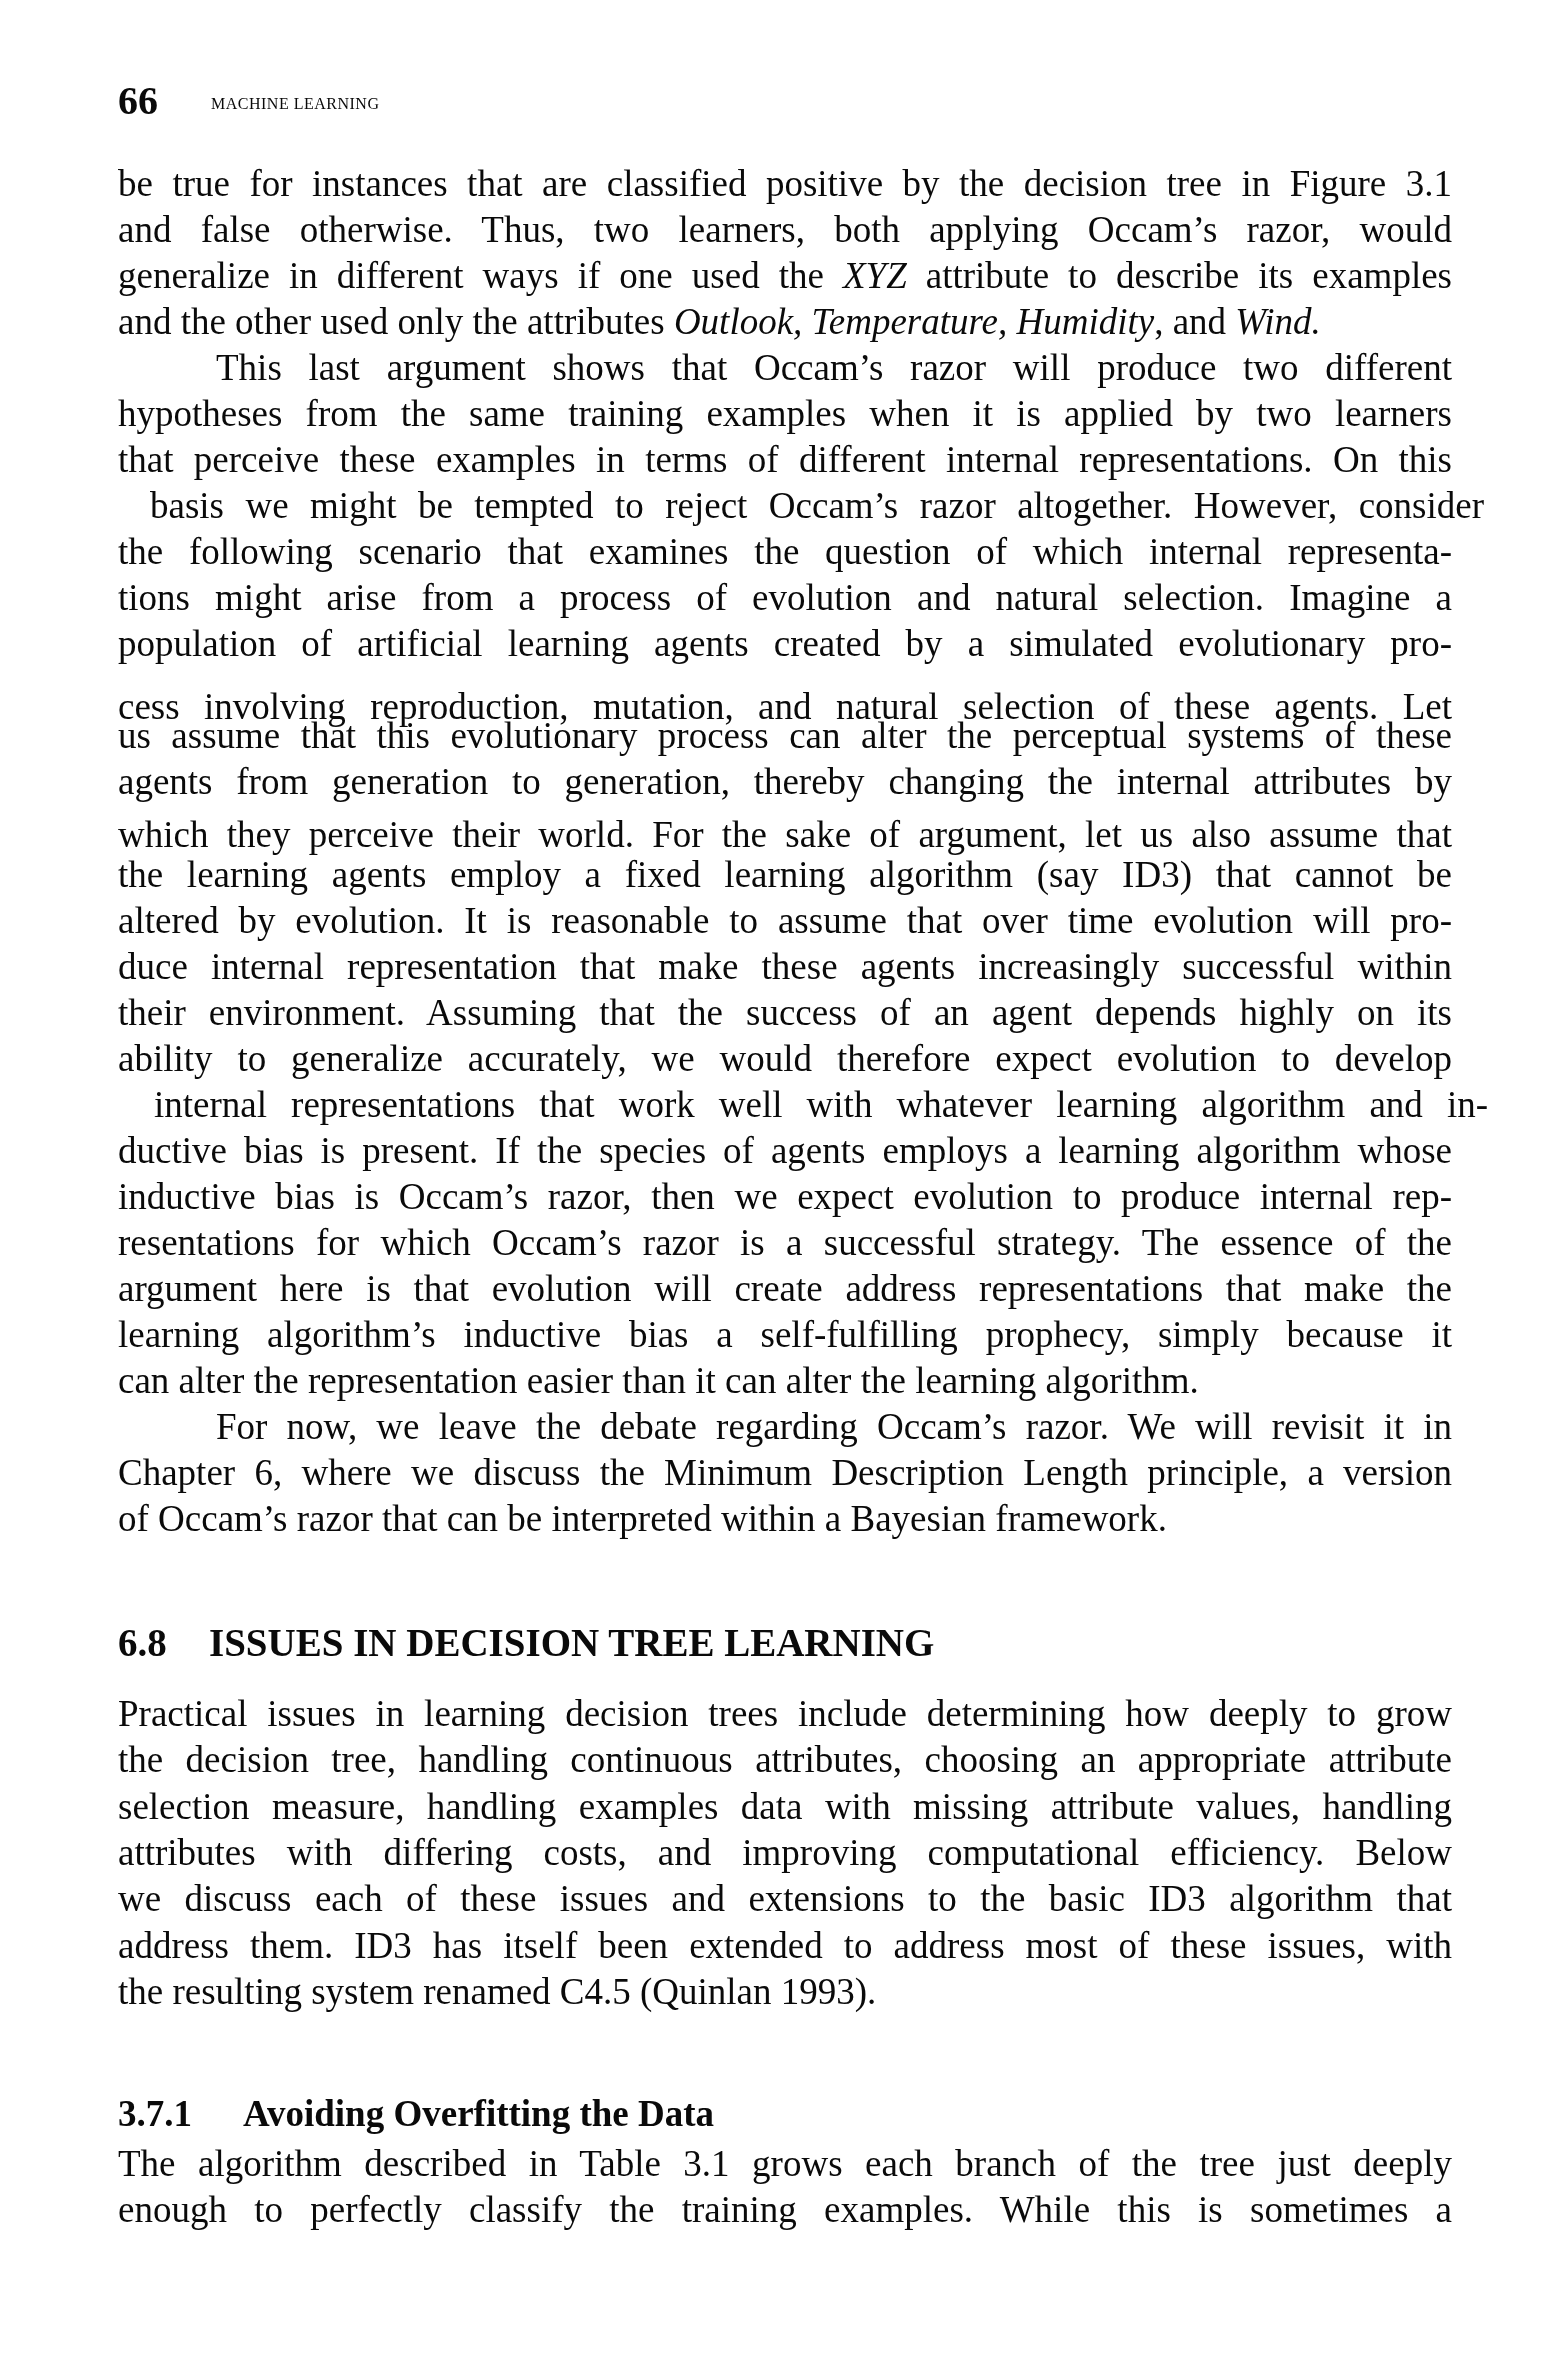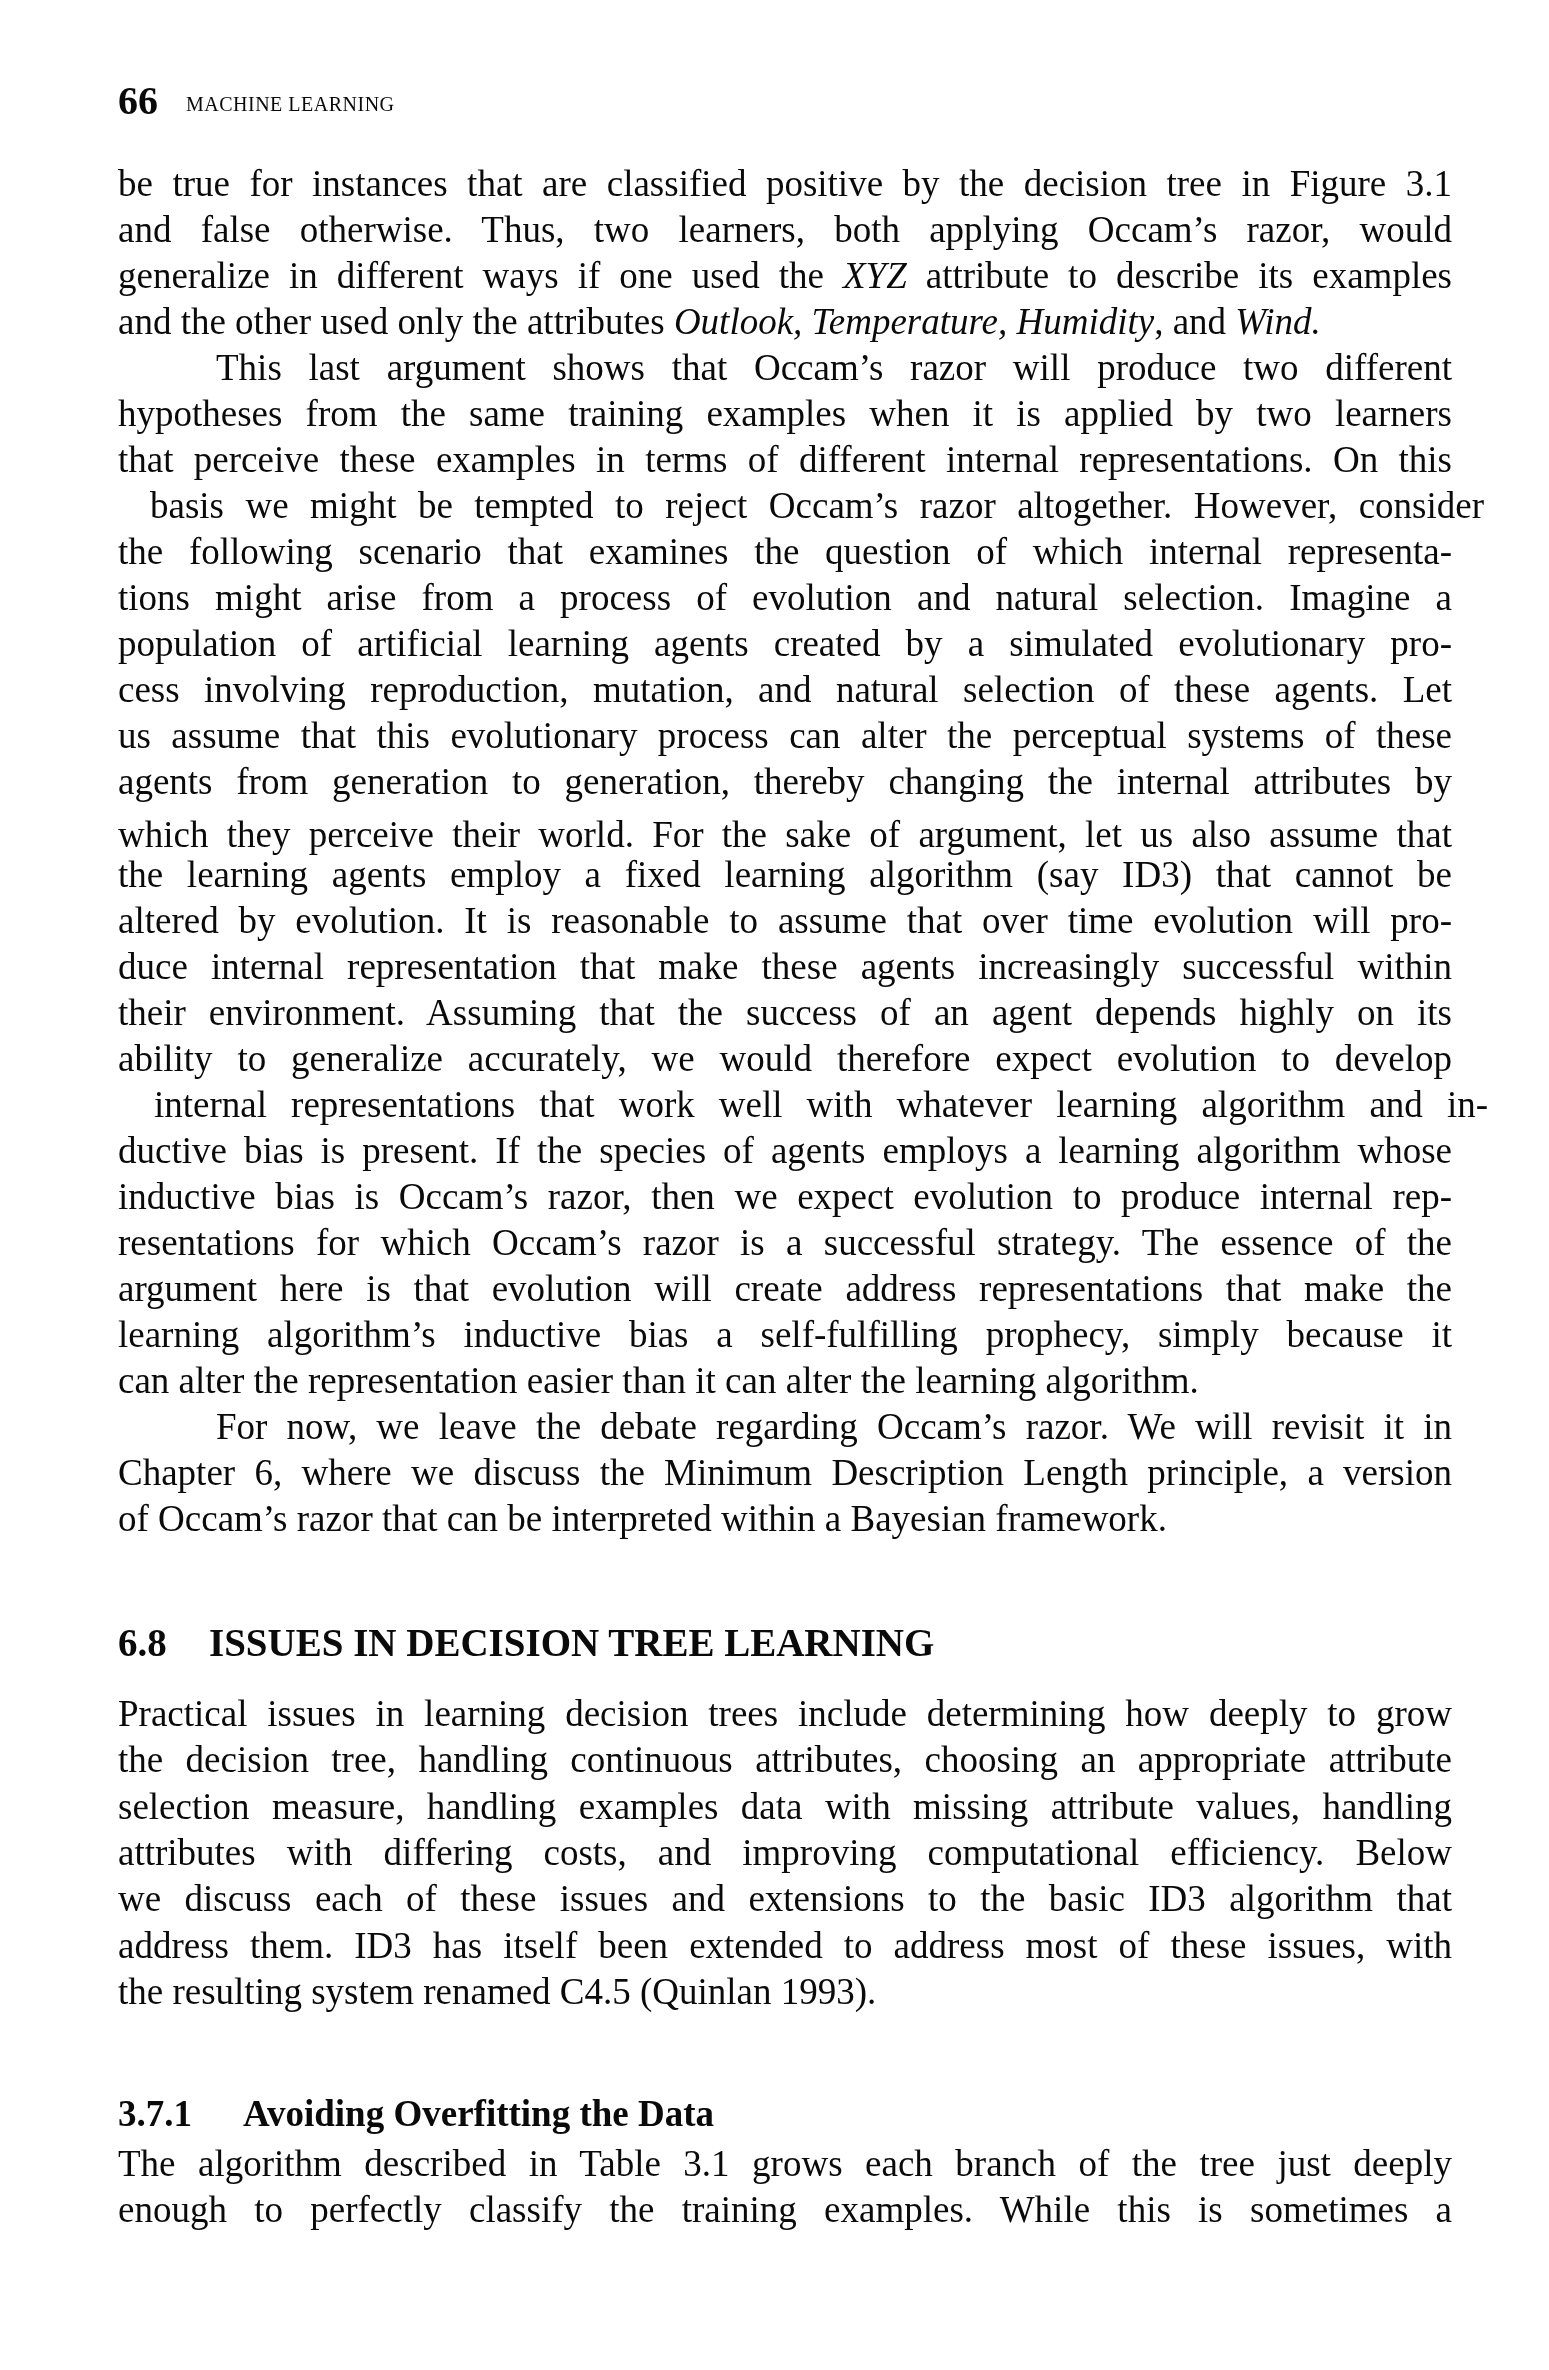--- a/index.html
+++ b/index.html
@@ -1,20 +1,20 @@
 <!DOCTYPE html>
 <html style="font-size:15px"><head>
 <meta charset="utf-8">
 <style>
   html, body { margin: 0; padding: 0; background: #ffffff; }
   body { width: 1550px; height: 2371px; position: relative; overflow: hidden; color: #0a0a0a; font-family: "Liberation Serif", "DejaVu Serif", serif; }
   .page { position: absolute; left: 0; top: 0; width: 1550px; height: 2371px; }
   .running-head { position: absolute; left: 118px; top: 80px; height: 41px; white-space: nowrap; }
   .page-num { position: absolute; left: 0; top: 0; font-weight: bold; font-size: 40px; line-height: 41px; }
-  .running-title { position: absolute; left: 68px; top: 10.2px; font-size: 20px; line-height: 28px; letter-spacing: 0.5px; text-align: center; }
+  .running-title { position: absolute; left: 93px; top: 10.2px; font-size: 16px; line-height: 28px; letter-spacing: 0.5px; text-align: center; }
   .line { position: absolute; left: 118px; width: 1334px; font-size: 37px; line-height: 45px; height: 45px; white-space: nowrap; text-align: justify; text-align-last: justify; overflow: visible; }
   .line.last { text-align-last: left; }
   .line.indent { left: 216px; width: 1236px; }
   .line i { font-style: italic; }
   .h-section { position: absolute; left: 118px; font-weight: bold; font-size: 39px; line-height: 45px; white-space: nowrap; }
   .h-section .num { position: absolute; left: 0; top: 0; }
   .h-section .title { position: absolute; left: 91px; top: 0; }
   .h-sub { position: absolute; left: 118px; font-weight: bold; font-size: 37px; line-height: 45px; white-space: nowrap; }
   .h-sub .num { position: absolute; left: 0; top: 0; }
   .h-sub .title { position: absolute; left: 125px; top: 0; }
@@ -37,21 +37,21 @@
     </div>
 
   <div id="p2">
       <div class="line indent" style="top: 345px;">This last argument shows that Occam’s razor will produce two different</div>
       <div class="line" style="top: 391px;">hypotheses from the same training examples when it is applied by two learners</div>
       <div class="line" style="top: 437px;">that perceive these examples in terms of different internal representations. On this</div>
       <div class="line" style="top: 483px; margin-left: 32px;">basis we might be tempted to reject Occam’s razor altogether. However, consider</div>
       <div class="line" style="top: 529px;">the following scenario that examines the question of which internal representa-</div>
       <div class="line" style="top: 575px;">tions might arise from a process of evolution and natural selection. Imagine a</div>
       <div class="line" style="top: 621px;">population of artificial learning agents created by a simulated evolutionary pro-</div>
-      <div class="line" style="top: 667px;">cess involving reproduction, mutation, and natural selection of these agents. Let</div>
+      <div class="line" style="top: 684px;">cess involving reproduction, mutation, and natural selection of these agents. Let</div>
       <div class="line" style="top: 713px;">us assume that this evolutionary process can alter the perceptual systems of these</div>
       <div class="line" style="top: 759px;">agents from generation to generation, thereby changing the internal attributes by</div>
       <div class="line" style="top: 812px;">which they perceive their world. For the sake of argument, let us also assume that</div>
       <div class="line" style="top: 852px;">the learning agents employ a fixed learning algorithm (say ID3) that cannot be</div>
       <div class="line" style="top: 898px;">altered by evolution. It is reasonable to assume that over time evolution will pro-</div>
       <div class="line" style="top: 944px;">duce internal representation that make these agents increasingly successful within</div>
       <div class="line" style="top: 990px;">their environment. Assuming that the success of an agent depends highly on its</div>
       <div class="line" style="top: 1036px;">ability to generalize accurately, we would therefore expect evolution to develop</div>
       <div class="line" style="top: 1082px; margin-left: 36px;">internal representations that work well with whatever learning algorithm and in-</div>
       <div class="line" style="top: 1128px;">ductive bias is present. If the species of agents employs a learning algorithm whose</div>

